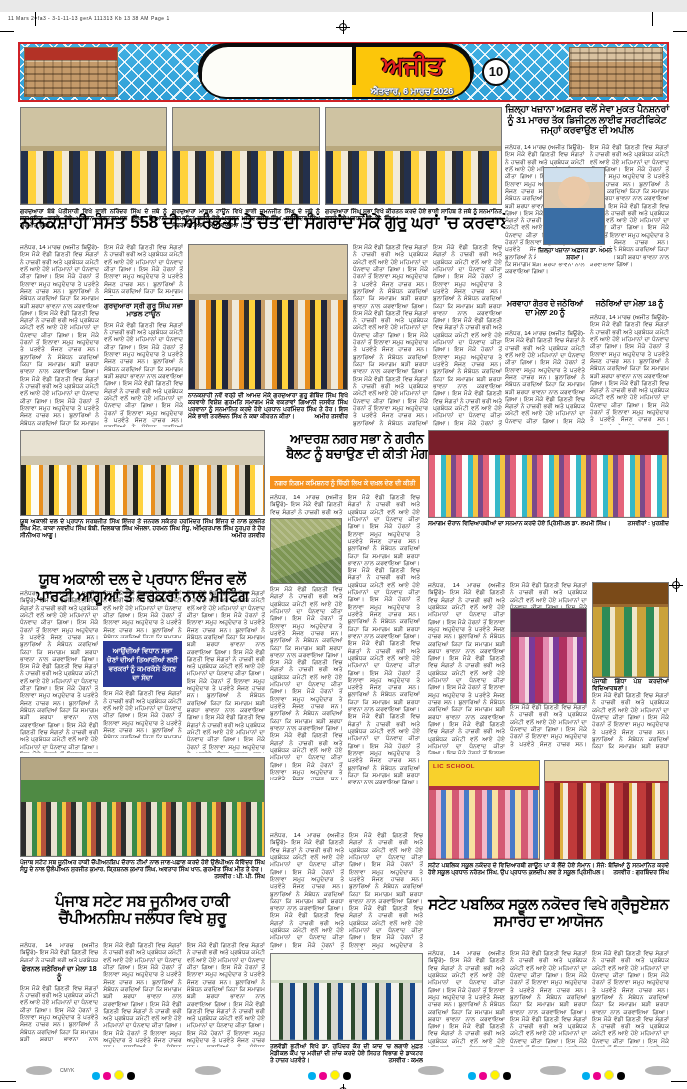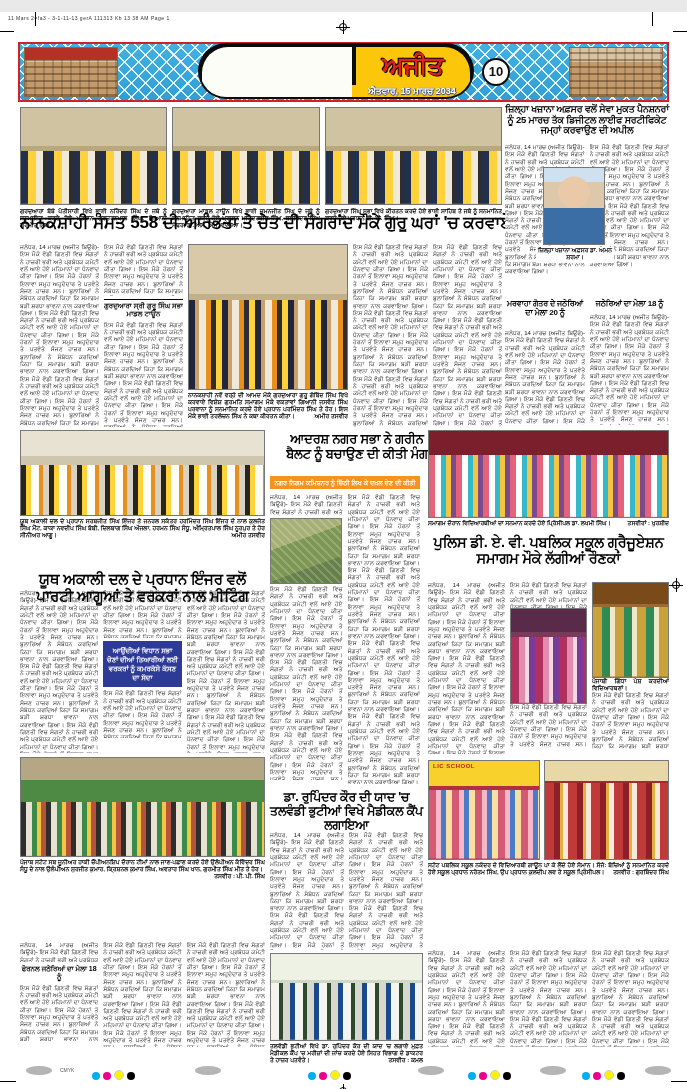--- a/index.html
+++ b/index.html
@@ -119,35 +119,35 @@
     <div class="bldg red" style="left:4px;top:3px;width:92px;height:48px;"></div>
     <div class="bldg" style="left:549px;top:3px;width:92px;height:48px;"></div>
     <div class="abs" style="left:180px;top:1px;width:272px;height:52px;">
       <div class="mast-pill" style="width:272px;height:52px;position:relative;">
         <div style="display:flex;flex-direction:column;flex:0 0 152px;">
           <div class="mast-city">ਜਲੰਧਰ</div>
 
         </div>
         <div style="display:flex;flex-direction:column;flex:1;">
           <div class="mast-paper">ਅਜੀਤ</div>
-          <div class="mast-date">ਐਤਵਾਰ, 15 ਮਾਰਚ 2034</div>
+          <div class="mast-date">ਐਤਵਾਰ, 6 ਮਾਰਚ 2026</div>
         </div>
       </div>
     </div>
     <div class="abs pageno" style="left:462px;top:14px;">10</div>
   </div>
 
   <div class="ph ph-kirtan" style="left:20px;top:95px;width:147px;height:98px;"></div>
   <div class="ph ph-kirtan" style="left:172px;top:95px;width:148px;height:98px;"></div>
   <div class="ph ph-kirtan" style="left:325px;top:95px;width:177px;height:98px;"></div>
   <div class="abs cap" style="left:20px;top:196px;width:147px;height:24px;">ਗੁਰਦੁਆਰਾ ਬੰਬੇ ਪੱਤੀਸਾਰੀ ਵਿਖੇ ਭਾਈ ਨਰਿੰਦਰ ਸਿੰਘ ਦੇ ਜਥੇ ਨੂੰ ਸਨਮਾਨਿਤ ਕਰਦੇ ਹੋਏ ਪ੍ਰਧਾਨ ਗੁਰਚਰਨਪਾਲ ਸਿੰਘ, ਗਿਆਨੀ ਗੁਰਮੀਤ ਸਿੰਘ।</div>
   <div class="abs cap" style="left:172px;top:196px;width:148px;height:24px;">ਗੁਰਦੁਆਰਾ ਮਾਡਲ ਟਾਊਨ ਵਿਖੇ ਭਾਈ ਚਮਨਜੀਤ ਸਿੰਘ ਦੇ ਜਥੇ ਨੂੰ ਸਨਮਾਨਿਤ ਕਰਦੇ ਹੋਏ ਪ੍ਰਧਾਨ ਮਹਿੰਦਰਬੀਰ ਸਿੰਘ, ਬਲਵਿੰਦਰ ਸਿੰਘ ਸੋਢਰ, ਡਾ. ਐਮ. ਐਮ. ਵਾਲੀਆ।</div>
   <div class="abs cap" style="left:325px;top:196px;width:177px;height:18px;">ਗੁਰਦੁਆਰਾ ਸਿੰਘ ਸਭਾ ਵਿਖੇ ਕੀਰਤਨ ਕਰਦੇ ਹੋਏ ਭਾਈ ਸਾਹਿਬ ਤੇ ਜਥੇ ਨੂੰ ਸਨਮਾਨਿਤ ਕਰਦੇ ਹੋਏ ਪ੍ਰਧਾਨ ਬੀ. ਪੀ. ਸਿੰਘ।</div>
 
-  <div class="abs hl" style="left:505px;top:92px;width:164px;font-size:9.5px;">ਜ਼ਿਲ੍ਹਾ ਖਜ਼ਾਨਾ ਅਫ਼ਸਰ ਵਲੋਂ ਸੇਵਾ ਮੁਕਤ ਪੈਨਸ਼ਨਰਾਂ ਨੂੰ 25 ਮਾਰਚ ਤੱਕ ਡਿਜੀਟਲ ਲਾਈਫ ਸਰਟੀਫਿਕੇਟ ਜਮ੍ਹਾਂ ਕਰਵਾਉਣ ਦੀ ਅਪੀਲ</div>
+  <div class="abs hl" style="left:505px;top:92px;width:164px;font-size:9.5px;">ਜ਼ਿਲ੍ਹਾ ਖਜ਼ਾਨਾ ਅਫ਼ਸਰ ਵਲੋਂ ਸੇਵਾ ਮੁਕਤ ਪੈਨਸ਼ਨਰਾਂ ਨੂੰ 31 ਮਾਰਚ ਤੱਕ ਡਿਜੀਟਲ ਲਾਈਫ ਸਰਟੀਫਿਕੇਟ ਜਮ੍ਹਾਂ ਕਰਵਾਉਣ ਦੀ ਅਪੀਲ</div>
   <div class="abs cols" style="left:505px;top:132px;width:164px;height:150px;">
     <div class="col">ਜਲੰਧਰ, 14 ਮਾਰਚ (ਅਜੀਤ ਬਿਊਰੋ)- ਇਸ ਮੌਕੇ ਵੱਡੀ ਗਿਣਤੀ ਵਿਚ ਸੰਗਤਾਂ ਨੇ ਹਾਜ਼ਰੀ ਭਰੀ ਅਤੇ ਪ੍ਰਬੰਧਕ ਕਮੇਟੀ ਵਲੋਂ ਆਏ ਹੋਏ ਮਹਿਮਾਨਾਂ ਦਾ ਧੰਨਵਾਦ ਕੀਤਾ ਗਿਆ। ਇਸ ਮੌਕੇ ਹੋਰਨਾਂ ਤੋਂ ਇਲਾਵਾ ਸਮੂਹ ਅਹੁਦੇਦਾਰ ਤੇ ਪਤਵੰਤੇ ਸੱਜਣ ਹਾਜ਼ਰ ਸਨ। ਬੁਲਾਰਿਆਂ ਨੇ ਸੰਬੋਧਨ ਕਰਦਿਆਂ ਕਿਹਾ ਕਿ ਸਮਾਗਮ ਬੜੀ ਸ਼ਰਧਾ ਭਾਵਨਾ ਨਾਲ ਕਰਵਾਇਆ ਗਿਆ। ਇਸ ਮੌਕੇ ਵੱਡੀ ਗਿਣਤੀ ਵਿਚ ਸੰਗਤਾਂ ਨੇ ਹਾਜ਼ਰੀ ਭਰੀ ਅਤੇ ਪ੍ਰਬੰਧਕ ਕਮੇਟੀ ਵਲੋਂ ਆਏ ਹੋਏ ਮਹਿਮਾਨਾਂ ਦਾ ਧੰਨਵਾਦ ਕੀਤਾ ਗਿਆ। ਇਸ ਮੌਕੇ ਹੋਰਨਾਂ ਤੋਂ ਇਲਾਵਾ ਸਮੂਹ ਅਹੁਦੇਦਾਰ ਤੇ ਪਤਵੰਤੇ ਸੱਜਣ ਹਾਜ਼ਰ ਸਨ। ਬੁਲਾਰਿਆਂ ਨੇ ਸੰਬੋਧਨ ਕਰਦਿਆਂ ਕਿਹਾ ਕਿ ਸਮਾਗਮ ਬੜੀ ਸ਼ਰਧਾ ਭਾਵਨਾ ਨਾਲ ਕਰਵਾਇਆ ਗਿਆ।</div>
     <div class="col">ਇਸ ਮੌਕੇ ਵੱਡੀ ਗਿਣਤੀ ਵਿਚ ਸੰਗਤਾਂ ਨੇ ਹਾਜ਼ਰੀ ਭਰੀ ਅਤੇ ਪ੍ਰਬੰਧਕ ਕਮੇਟੀ ਵਲੋਂ ਆਏ ਹੋਏ ਮਹਿਮਾਨਾਂ ਦਾ ਧੰਨਵਾਦ ਕੀਤਾ ਗਿਆ। ਇਸ ਮੌਕੇ ਹੋਰਨਾਂ ਤੋਂ ਇਲਾਵਾ ਸਮੂਹ ਅਹੁਦੇਦਾਰ ਤੇ ਪਤਵੰਤੇ ਸੱਜਣ ਹਾਜ਼ਰ ਸਨ। ਬੁਲਾਰਿਆਂ ਨੇ ਸੰਬੋਧਨ ਕਰਦਿਆਂ ਕਿਹਾ ਕਿ ਸਮਾਗਮ ਬੜੀ ਸ਼ਰਧਾ ਭਾਵਨਾ ਨਾਲ ਕਰਵਾਇਆ ਗਿਆ। ਇਸ ਮੌਕੇ ਵੱਡੀ ਗਿਣਤੀ ਵਿਚ ਸੰਗਤਾਂ ਨੇ ਹਾਜ਼ਰੀ ਭਰੀ ਅਤੇ ਪ੍ਰਬੰਧਕ ਕਮੇਟੀ ਵਲੋਂ ਆਏ ਹੋਏ ਮਹਿਮਾਨਾਂ ਦਾ ਧੰਨਵਾਦ ਕੀਤਾ ਗਿਆ। ਇਸ ਮੌਕੇ ਹੋਰਨਾਂ ਤੋਂ ਇਲਾਵਾ ਸਮੂਹ ਅਹੁਦੇਦਾਰ ਤੇ ਪਤਵੰਤੇ ਸੱਜਣ ਹਾਜ਼ਰ ਸਨ। ਬੁਲਾਰਿਆਂ ਨੇ ਸੰਬੋਧਨ ਕਰਦਿਆਂ ਕਿਹਾ ਕਿ ਸਮਾਗਮ ਬੜੀ ਸ਼ਰਧਾ ਭਾਵਨਾ ਨਾਲ ਕਰਵਾਇਆ ਗਿਆ।</div>
   </div>
   <div class="ph ph-portrait" style="left:543px;top:155px;width:62px;height:78px;"></div>
   <div class="abs cap" style="left:536px;top:235px;width:78px;height:16px;text-align:center;background:#fff;">ਜ਼ਿਲ੍ਹਾ ਖਜ਼ਾਨਾ ਅਫ਼ਸਰ ਡਾ. ਅਮਨ ਸ਼ਰਮਾ।</div>
 
   <div class="abs hl" style="left:505px;top:288px;width:80px;font-size:8px;">ਮਰਵਾਹਾ ਗੋਤਰ ਦੇ ਜਠੇਰਿਆਂ ਦਾ ਮੇਲਾ 20 ਨੂੰ</div>
   <div class="abs col" style="left:505px;top:318px;width:80px;height:95px;">ਜਲੰਧਰ, 14 ਮਾਰਚ (ਅਜੀਤ ਬਿਊਰੋ)- ਇਸ ਮੌਕੇ ਵੱਡੀ ਗਿਣਤੀ ਵਿਚ ਸੰਗਤਾਂ ਨੇ ਹਾਜ਼ਰੀ ਭਰੀ ਅਤੇ ਪ੍ਰਬੰਧਕ ਕਮੇਟੀ ਵਲੋਂ ਆਏ ਹੋਏ ਮਹਿਮਾਨਾਂ ਦਾ ਧੰਨਵਾਦ ਕੀਤਾ ਗਿਆ। ਇਸ ਮੌਕੇ ਹੋਰਨਾਂ ਤੋਂ ਇਲਾਵਾ ਸਮੂਹ ਅਹੁਦੇਦਾਰ ਤੇ ਪਤਵੰਤੇ ਸੱਜਣ ਹਾਜ਼ਰ ਸਨ। ਬੁਲਾਰਿਆਂ ਨੇ ਸੰਬੋਧਨ ਕਰਦਿਆਂ ਕਿਹਾ ਕਿ ਸਮਾਗਮ ਬੜੀ ਸ਼ਰਧਾ ਭਾਵਨਾ ਨਾਲ ਕਰਵਾਇਆ ਗਿਆ। ਇਸ ਮੌਕੇ ਵੱਡੀ ਗਿਣਤੀ ਵਿਚ ਸੰਗਤਾਂ ਨੇ ਹਾਜ਼ਰੀ ਭਰੀ ਅਤੇ ਪ੍ਰਬੰਧਕ ਕਮੇਟੀ ਵਲੋਂ ਆਏ ਹੋਏ ਮਹਿਮਾਨਾਂ ਦਾ ਧੰਨਵਾਦ ਕੀਤਾ ਗਿਆ। ਇਸ ਮੌਕੇ ਹੋਰਨਾਂ ਤੋਂ ਇਲਾਵਾ ਸਮੂਹ ਅਹੁਦੇਦਾਰ ਤੇ ਪਤਵੰਤੇ ਸੱਜਣ ਹਾਜ਼ਰ ਸਨ। ਬੁਲਾਰਿਆਂ ਨੇ ਸੰਬੋਧਨ ਕਰਦਿਆਂ ਕਿਹਾ ਕਿ ਸਮਾਗਮ ਬੜੀ ਸ਼ਰਧਾ ਭਾਵਨਾ ਨਾਲ ਕਰਵਾਇਆ ਗਿਆ।</div>
   <div class="abs hl" style="left:590px;top:288px;width:79px;font-size:8px;">ਜਠੇਰਿਆਂ ਦਾ ਮੇਲਾ 18 ਨੂੰ</div>
@@ -197,69 +197,69 @@
       <div class="col" style="height:194px;">ਇਸ ਮੌਕੇ ਵੱਡੀ ਗਿਣਤੀ ਵਿਚ ਸੰਗਤਾਂ ਨੇ ਹਾਜ਼ਰੀ ਭਰੀ ਅਤੇ ਪ੍ਰਬੰਧਕ ਕਮੇਟੀ ਵਲੋਂ ਆਏ ਹੋਏ ਮਹਿਮਾਨਾਂ ਦਾ ਧੰਨਵਾਦ ਕੀਤਾ ਗਿਆ। ਇਸ ਮੌਕੇ ਹੋਰਨਾਂ ਤੋਂ ਇਲਾਵਾ ਸਮੂਹ ਅਹੁਦੇਦਾਰ ਤੇ ਪਤਵੰਤੇ ਸੱਜਣ ਹਾਜ਼ਰ ਸਨ। ਬੁਲਾਰਿਆਂ ਨੇ ਸੰਬੋਧਨ ਕਰਦਿਆਂ ਕਿਹਾ ਕਿ ਸਮਾਗਮ ਬੜੀ ਸ਼ਰਧਾ ਭਾਵਨਾ ਨਾਲ ਕਰਵਾਇਆ ਗਿਆ। ਇਸ ਮੌਕੇ ਵੱਡੀ ਗਿਣਤੀ ਵਿਚ ਸੰਗਤਾਂ ਨੇ ਹਾਜ਼ਰੀ ਭਰੀ ਅਤੇ ਪ੍ਰਬੰਧਕ ਕਮੇਟੀ ਵਲੋਂ ਆਏ ਹੋਏ ਮਹਿਮਾਨਾਂ ਦਾ ਧੰਨਵਾਦ ਕੀਤਾ ਗਿਆ। ਇਸ ਮੌਕੇ ਹੋਰਨਾਂ ਤੋਂ ਇਲਾਵਾ ਸਮੂਹ ਅਹੁਦੇਦਾਰ ਤੇ ਪਤਵੰਤੇ ਸੱਜਣ ਹਾਜ਼ਰ ਸਨ। ਬੁਲਾਰਿਆਂ ਨੇ ਸੰਬੋਧਨ ਕਰਦਿਆਂ ਕਿਹਾ ਕਿ ਸਮਾਗਮ ਬੜੀ ਸ਼ਰਧਾ ਭਾਵਨਾ ਨਾਲ ਕਰਵਾਇਆ ਗਿਆ। ਇਸ ਮੌਕੇ ਵੱਡੀ ਗਿਣਤੀ ਵਿਚ ਸੰਗਤਾਂ ਨੇ ਹਾਜ਼ਰੀ ਭਰੀ ਅਤੇ ਪ੍ਰਬੰਧਕ ਕਮੇਟੀ ਵਲੋਂ ਆਏ ਹੋਏ ਮਹਿਮਾਨਾਂ ਦਾ ਧੰਨਵਾਦ ਕੀਤਾ ਗਿਆ। ਇਸ ਮੌਕੇ ਹੋਰਨਾਂ ਤੋਂ ਇਲਾਵਾ ਸਮੂਹ ਅਹੁਦੇਦਾਰ ਤੇ ਪਤਵੰਤੇ ਸੱਜਣ ਹਾਜ਼ਰ ਸਨ। ਬੁਲਾਰਿਆਂ ਨੇ ਸੰਬੋਧਨ ਕਰਦਿਆਂ ਕਿਹਾ ਕਿ ਸਮਾਗਮ ਬੜੀ ਸ਼ਰਧਾ ਭਾਵਨਾ ਨਾਲ ਕਰਵਾਇਆ ਗਿਆ।</div>
     </div>
     <div class="col">ਇਸ ਮੌਕੇ ਵੱਡੀ ਗਿਣਤੀ ਵਿਚ ਸੰਗਤਾਂ ਨੇ ਹਾਜ਼ਰੀ ਭਰੀ ਅਤੇ ਪ੍ਰਬੰਧਕ ਕਮੇਟੀ ਵਲੋਂ ਆਏ ਹੋਏ ਮਹਿਮਾਨਾਂ ਦਾ ਧੰਨਵਾਦ ਕੀਤਾ ਗਿਆ। ਇਸ ਮੌਕੇ ਹੋਰਨਾਂ ਤੋਂ ਇਲਾਵਾ ਸਮੂਹ ਅਹੁਦੇਦਾਰ ਤੇ ਪਤਵੰਤੇ ਸੱਜਣ ਹਾਜ਼ਰ ਸਨ। ਬੁਲਾਰਿਆਂ ਨੇ ਸੰਬੋਧਨ ਕਰਦਿਆਂ ਕਿਹਾ ਕਿ ਸਮਾਗਮ ਬੜੀ ਸ਼ਰਧਾ ਭਾਵਨਾ ਨਾਲ ਕਰਵਾਇਆ ਗਿਆ। ਇਸ ਮੌਕੇ ਵੱਡੀ ਗਿਣਤੀ ਵਿਚ ਸੰਗਤਾਂ ਨੇ ਹਾਜ਼ਰੀ ਭਰੀ ਅਤੇ ਪ੍ਰਬੰਧਕ ਕਮੇਟੀ ਵਲੋਂ ਆਏ ਹੋਏ ਮਹਿਮਾਨਾਂ ਦਾ ਧੰਨਵਾਦ ਕੀਤਾ ਗਿਆ। ਇਸ ਮੌਕੇ ਹੋਰਨਾਂ ਤੋਂ ਇਲਾਵਾ ਸਮੂਹ ਅਹੁਦੇਦਾਰ ਤੇ ਪਤਵੰਤੇ ਸੱਜਣ ਹਾਜ਼ਰ ਸਨ। ਬੁਲਾਰਿਆਂ ਨੇ ਸੰਬੋਧਨ ਕਰਦਿਆਂ ਕਿਹਾ ਕਿ ਸਮਾਗਮ ਬੜੀ ਸ਼ਰਧਾ ਭਾਵਨਾ ਨਾਲ ਕਰਵਾਇਆ ਗਿਆ। ਇਸ ਮੌਕੇ ਵੱਡੀ ਗਿਣਤੀ ਵਿਚ ਸੰਗਤਾਂ ਨੇ ਹਾਜ਼ਰੀ ਭਰੀ ਅਤੇ ਪ੍ਰਬੰਧਕ ਕਮੇਟੀ ਵਲੋਂ ਆਏ ਹੋਏ ਮਹਿਮਾਨਾਂ ਦਾ ਧੰਨਵਾਦ ਕੀਤਾ ਗਿਆ। ਇਸ ਮੌਕੇ ਹੋਰਨਾਂ ਤੋਂ ਇਲਾਵਾ ਸਮੂਹ ਅਹੁਦੇਦਾਰ ਤੇ ਪਤਵੰਤੇ ਸੱਜਣ ਹਾਜ਼ਰ ਸਨ। ਬੁਲਾਰਿਆਂ ਨੇ ਸੰਬੋਧਨ ਕਰਦਿਆਂ ਕਿਹਾ ਕਿ ਸਮਾਗਮ ਬੜੀ ਸ਼ਰਧਾ ਭਾਵਨਾ ਨਾਲ ਕਰਵਾਇਆ ਗਿਆ। ਇਸ ਮੌਕੇ ਵੱਡੀ ਗਿਣਤੀ ਵਿਚ ਸੰਗਤਾਂ ਨੇ ਹਾਜ਼ਰੀ ਭਰੀ ਅਤੇ ਪ੍ਰਬੰਧਕ ਕਮੇਟੀ ਵਲੋਂ ਆਏ ਹੋਏ ਮਹਿਮਾਨਾਂ ਦਾ ਧੰਨਵਾਦ ਕੀਤਾ ਗਿਆ। ਇਸ ਮੌਕੇ ਹੋਰਨਾਂ ਤੋਂ ਇਲਾਵਾ ਸਮੂਹ ਅਹੁਦੇਦਾਰ ਤੇ ਪਤਵੰਤੇ ਸੱਜਣ ਹਾਜ਼ਰ ਸਨ। ਬੁਲਾਰਿਆਂ ਨੇ ਸੰਬੋਧਨ ਕਰਦਿਆਂ ਕਿਹਾ ਕਿ ਸਮਾਗਮ ਬੜੀ ਸ਼ਰਧਾ ਭਾਵਨਾ ਨਾਲ ਕਰਵਾਇਆ ਗਿਆ।</div>
   </div>
 
   <div class="ph ph-kids" style="left:428px;top:418px;width:241px;height:88px;"></div>
   <div class="abs cap" style="left:428px;top:508px;width:241px;height:12px;white-space:nowrap;overflow:hidden;">
     <span>ਸਮਾਗਮ ਦੌਰਾਨ ਵਿਦਿਆਰਥੀਆਂ ਦਾ ਸਨਮਾਨ ਕਰਦੇ ਹੋਏ ਪ੍ਰਿੰਸੀਪਲ ਡਾ. ਲਖਮੀ ਸਿੰਘ।</span>
     <span class="credit">ਤਸਵੀਰਾਂ : ਖੁਰਸ਼ੀਦ</span>
   </div>
-  <div class="abs hl" style="left:428px;top:522px;width:241px;font-size:14.5px;">ਪੁਲਿਸ ਡੀ. ਏ. ਵੀ. ਪਬਲਿਕ ਸਕੂਲ ਗ੍ਰੈਜੂਏਸ਼ਨ ਸਮਾਗਮ ਮੌਕੇ ਲੱਗੀਆਂ ਰੌਣਕਾਂ</div>
   <div class="abs cols" style="left:428px;top:570px;width:241px;height:172px;">
     <div class="col">ਜਲੰਧਰ, 14 ਮਾਰਚ (ਅਜੀਤ ਬਿਊਰੋ)- ਇਸ ਮੌਕੇ ਵੱਡੀ ਗਿਣਤੀ ਵਿਚ ਸੰਗਤਾਂ ਨੇ ਹਾਜ਼ਰੀ ਭਰੀ ਅਤੇ ਪ੍ਰਬੰਧਕ ਕਮੇਟੀ ਵਲੋਂ ਆਏ ਹੋਏ ਮਹਿਮਾਨਾਂ ਦਾ ਧੰਨਵਾਦ ਕੀਤਾ ਗਿਆ। ਇਸ ਮੌਕੇ ਹੋਰਨਾਂ ਤੋਂ ਇਲਾਵਾ ਸਮੂਹ ਅਹੁਦੇਦਾਰ ਤੇ ਪਤਵੰਤੇ ਸੱਜਣ ਹਾਜ਼ਰ ਸਨ। ਬੁਲਾਰਿਆਂ ਨੇ ਸੰਬੋਧਨ ਕਰਦਿਆਂ ਕਿਹਾ ਕਿ ਸਮਾਗਮ ਬੜੀ ਸ਼ਰਧਾ ਭਾਵਨਾ ਨਾਲ ਕਰਵਾਇਆ ਗਿਆ। ਇਸ ਮੌਕੇ ਵੱਡੀ ਗਿਣਤੀ ਵਿਚ ਸੰਗਤਾਂ ਨੇ ਹਾਜ਼ਰੀ ਭਰੀ ਅਤੇ ਪ੍ਰਬੰਧਕ ਕਮੇਟੀ ਵਲੋਂ ਆਏ ਹੋਏ ਮਹਿਮਾਨਾਂ ਦਾ ਧੰਨਵਾਦ ਕੀਤਾ ਗਿਆ। ਇਸ ਮੌਕੇ ਹੋਰਨਾਂ ਤੋਂ ਇਲਾਵਾ ਸਮੂਹ ਅਹੁਦੇਦਾਰ ਤੇ ਪਤਵੰਤੇ ਸੱਜਣ ਹਾਜ਼ਰ ਸਨ। ਬੁਲਾਰਿਆਂ ਨੇ ਸੰਬੋਧਨ ਕਰਦਿਆਂ ਕਿਹਾ ਕਿ ਸਮਾਗਮ ਬੜੀ ਸ਼ਰਧਾ ਭਾਵਨਾ ਨਾਲ ਕਰਵਾਇਆ ਗਿਆ। ਇਸ ਮੌਕੇ ਵੱਡੀ ਗਿਣਤੀ ਵਿਚ ਸੰਗਤਾਂ ਨੇ ਹਾਜ਼ਰੀ ਭਰੀ ਅਤੇ ਪ੍ਰਬੰਧਕ ਕਮੇਟੀ ਵਲੋਂ ਆਏ ਹੋਏ ਮਹਿਮਾਨਾਂ ਦਾ ਧੰਨਵਾਦ ਕੀਤਾ ਗਿਆ। ਇਸ ਮੌਕੇ ਹੋਰਨਾਂ ਤੋਂ ਇਲਾਵਾ ਸਮੂਹ ਅਹੁਦੇਦਾਰ ਤੇ ਪਤਵੰਤੇ ਸੱਜਣ ਹਾਜ਼ਰ ਸਨ। ਬੁਲਾਰਿਆਂ ਨੇ ਸੰਬੋਧਨ ਕਰਦਿਆਂ ਕਿਹਾ ਕਿ ਸਮਾਗਮ ਬੜੀ ਸ਼ਰਧਾ ਭਾਵਨਾ ਨਾਲ ਕਰਵਾਇਆ ਗਿਆ।</div>
     <div style="overflow:hidden;">
       <div class="col" style="height:26px;">ਇਸ ਮੌਕੇ ਵੱਡੀ ਗਿਣਤੀ ਵਿਚ ਸੰਗਤਾਂ ਨੇ ਹਾਜ਼ਰੀ ਭਰੀ ਅਤੇ ਪ੍ਰਬੰਧਕ ਕਮੇਟੀ ਵਲੋਂ ਆਏ ਹੋਏ ਮਹਿਮਾਨਾਂ ਦਾ ਧੰਨਵਾਦ ਕੀਤਾ ਗਿਆ। ਇਸ ਮੌਕੇ ਹੋਰਨਾਂ ਤੋਂ ਇਲਾਵਾ ਸਮੂਹ ਅਹੁਦੇਦਾਰ ਤੇ ਪਤਵੰਤੇ ਸੱਜਣ ਹਾਜ਼ਰ ਸਨ। ਬੁਲਾਰਿਆਂ ਨੇ ਸੰਬੋਧਨ ਕਰਦਿਆਂ ਕਿਹਾ ਕਿ ਸਮਾਗਮ ਬੜੀ ਸ਼ਰਧਾ ਭਾਵਨਾ ਨਾਲ ਕਰਵਾਇਆ ਗਿਆ।</div>
       <div class="ph ph-dancer" style="position:relative;width:77px;height:96px;"></div>
       <div class="col" style="height:44px;">ਇਸ ਮੌਕੇ ਵੱਡੀ ਗਿਣਤੀ ਵਿਚ ਸੰਗਤਾਂ ਨੇ ਹਾਜ਼ਰੀ ਭਰੀ ਅਤੇ ਪ੍ਰਬੰਧਕ ਕਮੇਟੀ ਵਲੋਂ ਆਏ ਹੋਏ ਮਹਿਮਾਨਾਂ ਦਾ ਧੰਨਵਾਦ ਕੀਤਾ ਗਿਆ। ਇਸ ਮੌਕੇ ਹੋਰਨਾਂ ਤੋਂ ਇਲਾਵਾ ਸਮੂਹ ਅਹੁਦੇਦਾਰ ਤੇ ਪਤਵੰਤੇ ਸੱਜਣ ਹਾਜ਼ਰ ਸਨ। ਬੁਲਾਰਿਆਂ ਨੇ ਸੰਬੋਧਨ ਕਰਦਿਆਂ ਕਿਹਾ ਕਿ ਸਮਾਗਮ ਬੜੀ ਸ਼ਰਧਾ ਭਾਵਨਾ ਨਾਲ ਕਰਵਾਇਆ ਗਿਆ।</div>
     </div>
     <div style="overflow:hidden;">
       <div class="ph ph-duo" style="position:relative;width:77px;height:96px;"></div>
       <div class="cap" style="height:14px;">ਪੰਜਾਬੀ ਗਿੱਧਾ ਪੇਸ਼ ਕਰਦੀਆਂ ਵਿਦਿਆਰਥਣਾਂ।</div>
       <div class="col" style="height:58px;">ਇਸ ਮੌਕੇ ਵੱਡੀ ਗਿਣਤੀ ਵਿਚ ਸੰਗਤਾਂ ਨੇ ਹਾਜ਼ਰੀ ਭਰੀ ਅਤੇ ਪ੍ਰਬੰਧਕ ਕਮੇਟੀ ਵਲੋਂ ਆਏ ਹੋਏ ਮਹਿਮਾਨਾਂ ਦਾ ਧੰਨਵਾਦ ਕੀਤਾ ਗਿਆ। ਇਸ ਮੌਕੇ ਹੋਰਨਾਂ ਤੋਂ ਇਲਾਵਾ ਸਮੂਹ ਅਹੁਦੇਦਾਰ ਤੇ ਪਤਵੰਤੇ ਸੱਜਣ ਹਾਜ਼ਰ ਸਨ। ਬੁਲਾਰਿਆਂ ਨੇ ਸੰਬੋਧਨ ਕਰਦਿਆਂ ਕਿਹਾ ਕਿ ਸਮਾਗਮ ਬੜੀ ਸ਼ਰਧਾ ਭਾਵਨਾ ਨਾਲ ਕਰਵਾਇਆ ਗਿਆ।</div>
     </div>
   </div>
 
   <div class="ph ph-hockey" style="left:20px;top:745px;width:245px;height:100px;"></div>
   <div class="abs cap" style="left:20px;top:847px;width:245px;height:30px;">
     <span>ਪੰਜਾਬ ਸਟੇਟ ਸਬ ਜੂਨੀਅਰ ਹਾਕੀ ਚੈਂਪੀਅਨਸ਼ਿਪ ਦੌਰਾਨ ਟੀਮਾਂ ਨਾਲ ਜਾਣ-ਪਛਾਣ ਕਰਦੇ ਹੋਏ ਉਲੰਪੀਅਨ ਕੰਵਿੰਦਰ ਸਿੰਘ ਸੰਧੂ ਦੇ ਨਾਲ ਉਲੰਪੀਅਨ ਸੁਰਜੀਤ ਕੁਮਾਰ, ਕ੍ਰਿਸ਼ਨਲ ਕੁਮਾਰ ਸਿੰਘ, ਅਵਤਾਰ ਸਿੰਘ ਖਾਨ, ਗੁਰਮੀਤ ਸਿੰਘ ਮੀਤ ਤੇ ਹੋਰ।</span>
     <span class="credit">ਤਸਵੀਰ : ਪੀ. ਪੀ. ਸਿੰਘ</span>
   </div>
+  <div class="abs hl" style="left:20px;top:880px;width:245px;font-size:15.5px;">ਪੰਜਾਬ ਸਟੇਟ ਸਬ ਜੂਨੀਅਰ ਹਾਕੀ ਚੈਂਪੀਅਨਸ਼ਿਪ ਜਲੰਧਰ ਵਿਖੇ ਸ਼ੁਰੂ</div>
   <div class="abs cols" style="left:20px;top:930px;width:245px;height:105px;">
     <div style="overflow:hidden;">
       <div class="col" style="height:20px;">ਜਲੰਧਰ, 14 ਮਾਰਚ (ਅਜੀਤ ਬਿਊਰੋ)- ਇਸ ਮੌਕੇ ਵੱਡੀ ਗਿਣਤੀ ਵਿਚ ਸੰਗਤਾਂ ਨੇ ਹਾਜ਼ਰੀ ਭਰੀ ਅਤੇ ਪ੍ਰਬੰਧਕ ਕਮੇਟੀ ਵਲੋਂ ਆਏ ਹੋਏ ਮਹਿਮਾਨਾਂ ਦਾ ਧੰਨਵਾਦ ਕੀਤਾ ਗਿਆ। ਇਸ ਮੌਕੇ ਹੋਰਨਾਂ ਤੋਂ ਇਲਾਵਾ ਸਮੂਹ ਅਹੁਦੇਦਾਰ ਤੇ ਪਤਵੰਤੇ ਸੱਜਣ ਹਾਜ਼ਰ ਸਨ। ਬੁਲਾਰਿਆਂ ਨੇ ਸੰਬੋਧਨ ਕਰਦਿਆਂ ਕਿਹਾ ਕਿ ਸਮਾਗਮ ਬੜੀ ਸ਼ਰਧਾ ਭਾਵਨਾ ਨਾਲ ਕਰਵਾਇਆ ਗਿਆ।</div>
       <div class="subhead">ਫੋਰਨਲ ਜਠੇਰਿਆਂ ਦਾ ਮੇਲਾ 18 ਨੂੰ</div>
       <div class="col" style="height:56px;">ਇਸ ਮੌਕੇ ਵੱਡੀ ਗਿਣਤੀ ਵਿਚ ਸੰਗਤਾਂ ਨੇ ਹਾਜ਼ਰੀ ਭਰੀ ਅਤੇ ਪ੍ਰਬੰਧਕ ਕਮੇਟੀ ਵਲੋਂ ਆਏ ਹੋਏ ਮਹਿਮਾਨਾਂ ਦਾ ਧੰਨਵਾਦ ਕੀਤਾ ਗਿਆ। ਇਸ ਮੌਕੇ ਹੋਰਨਾਂ ਤੋਂ ਇਲਾਵਾ ਸਮੂਹ ਅਹੁਦੇਦਾਰ ਤੇ ਪਤਵੰਤੇ ਸੱਜਣ ਹਾਜ਼ਰ ਸਨ। ਬੁਲਾਰਿਆਂ ਨੇ ਸੰਬੋਧਨ ਕਰਦਿਆਂ ਕਿਹਾ ਕਿ ਸਮਾਗਮ ਬੜੀ ਸ਼ਰਧਾ ਭਾਵਨਾ ਨਾਲ ਕਰਵਾਇਆ ਗਿਆ।</div>
     </div>
     <div class="col">ਇਸ ਮੌਕੇ ਵੱਡੀ ਗਿਣਤੀ ਵਿਚ ਸੰਗਤਾਂ ਨੇ ਹਾਜ਼ਰੀ ਭਰੀ ਅਤੇ ਪ੍ਰਬੰਧਕ ਕਮੇਟੀ ਵਲੋਂ ਆਏ ਹੋਏ ਮਹਿਮਾਨਾਂ ਦਾ ਧੰਨਵਾਦ ਕੀਤਾ ਗਿਆ। ਇਸ ਮੌਕੇ ਹੋਰਨਾਂ ਤੋਂ ਇਲਾਵਾ ਸਮੂਹ ਅਹੁਦੇਦਾਰ ਤੇ ਪਤਵੰਤੇ ਸੱਜਣ ਹਾਜ਼ਰ ਸਨ। ਬੁਲਾਰਿਆਂ ਨੇ ਸੰਬੋਧਨ ਕਰਦਿਆਂ ਕਿਹਾ ਕਿ ਸਮਾਗਮ ਬੜੀ ਸ਼ਰਧਾ ਭਾਵਨਾ ਨਾਲ ਕਰਵਾਇਆ ਗਿਆ। ਇਸ ਮੌਕੇ ਵੱਡੀ ਗਿਣਤੀ ਵਿਚ ਸੰਗਤਾਂ ਨੇ ਹਾਜ਼ਰੀ ਭਰੀ ਅਤੇ ਪ੍ਰਬੰਧਕ ਕਮੇਟੀ ਵਲੋਂ ਆਏ ਹੋਏ ਮਹਿਮਾਨਾਂ ਦਾ ਧੰਨਵਾਦ ਕੀਤਾ ਗਿਆ। ਇਸ ਮੌਕੇ ਹੋਰਨਾਂ ਤੋਂ ਇਲਾਵਾ ਸਮੂਹ ਅਹੁਦੇਦਾਰ ਤੇ ਪਤਵੰਤੇ ਸੱਜਣ ਹਾਜ਼ਰ ਸਨ। ਬੁਲਾਰਿਆਂ ਨੇ ਸੰਬੋਧਨ ਕਰਦਿਆਂ ਕਿਹਾ ਕਿ ਸਮਾਗਮ ਬੜੀ ਸ਼ਰਧਾ ਭਾਵਨਾ ਨਾਲ ਕਰਵਾਇਆ ਗਿਆ।</div>
     <div class="col">ਇਸ ਮੌਕੇ ਵੱਡੀ ਗਿਣਤੀ ਵਿਚ ਸੰਗਤਾਂ ਨੇ ਹਾਜ਼ਰੀ ਭਰੀ ਅਤੇ ਪ੍ਰਬੰਧਕ ਕਮੇਟੀ ਵਲੋਂ ਆਏ ਹੋਏ ਮਹਿਮਾਨਾਂ ਦਾ ਧੰਨਵਾਦ ਕੀਤਾ ਗਿਆ। ਇਸ ਮੌਕੇ ਹੋਰਨਾਂ ਤੋਂ ਇਲਾਵਾ ਸਮੂਹ ਅਹੁਦੇਦਾਰ ਤੇ ਪਤਵੰਤੇ ਸੱਜਣ ਹਾਜ਼ਰ ਸਨ। ਬੁਲਾਰਿਆਂ ਨੇ ਸੰਬੋਧਨ ਕਰਦਿਆਂ ਕਿਹਾ ਕਿ ਸਮਾਗਮ ਬੜੀ ਸ਼ਰਧਾ ਭਾਵਨਾ ਨਾਲ ਕਰਵਾਇਆ ਗਿਆ। ਇਸ ਮੌਕੇ ਵੱਡੀ ਗਿਣਤੀ ਵਿਚ ਸੰਗਤਾਂ ਨੇ ਹਾਜ਼ਰੀ ਭਰੀ ਅਤੇ ਪ੍ਰਬੰਧਕ ਕਮੇਟੀ ਵਲੋਂ ਆਏ ਹੋਏ ਮਹਿਮਾਨਾਂ ਦਾ ਧੰਨਵਾਦ ਕੀਤਾ ਗਿਆ। ਇਸ ਮੌਕੇ ਹੋਰਨਾਂ ਤੋਂ ਇਲਾਵਾ ਸਮੂਹ ਅਹੁਦੇਦਾਰ ਤੇ ਪਤਵੰਤੇ ਸੱਜਣ ਹਾਜ਼ਰ ਸਨ। ਬੁਲਾਰਿਆਂ ਨੇ ਸੰਬੋਧਨ ਕਰਦਿਆਂ ਕਿਹਾ ਕਿ ਸਮਾਗਮ ਬੜੀ ਸ਼ਰਧਾ ਭਾਵਨਾ ਨਾਲ ਕਰਵਾਇਆ ਗਿਆ।</div>
   </div>
 
-  <div class="abs hl" style="left:270px;top:778px;width:153px;font-size:12.5px;">ਡਾ. ਰੁਪਿੰਦਰ ਕੌਰ ਦੀ ਯਾਦ 'ਚ ਤਲਵੰਡੀ ਭੁਟੀਆਂ ਵਿਖੇ ਮੈਡੀਕਲ ਕੈਂਪ ਲਗਾਇਆ</div>
   <div class="abs cols" style="left:270px;top:820px;width:153px;height:118px;">
     <div class="col">ਜਲੰਧਰ, 14 ਮਾਰਚ (ਅਜੀਤ ਬਿਊਰੋ)- ਇਸ ਮੌਕੇ ਵੱਡੀ ਗਿਣਤੀ ਵਿਚ ਸੰਗਤਾਂ ਨੇ ਹਾਜ਼ਰੀ ਭਰੀ ਅਤੇ ਪ੍ਰਬੰਧਕ ਕਮੇਟੀ ਵਲੋਂ ਆਏ ਹੋਏ ਮਹਿਮਾਨਾਂ ਦਾ ਧੰਨਵਾਦ ਕੀਤਾ ਗਿਆ। ਇਸ ਮੌਕੇ ਹੋਰਨਾਂ ਤੋਂ ਇਲਾਵਾ ਸਮੂਹ ਅਹੁਦੇਦਾਰ ਤੇ ਪਤਵੰਤੇ ਸੱਜਣ ਹਾਜ਼ਰ ਸਨ। ਬੁਲਾਰਿਆਂ ਨੇ ਸੰਬੋਧਨ ਕਰਦਿਆਂ ਕਿਹਾ ਕਿ ਸਮਾਗਮ ਬੜੀ ਸ਼ਰਧਾ ਭਾਵਨਾ ਨਾਲ ਕਰਵਾਇਆ ਗਿਆ। ਇਸ ਮੌਕੇ ਵੱਡੀ ਗਿਣਤੀ ਵਿਚ ਸੰਗਤਾਂ ਨੇ ਹਾਜ਼ਰੀ ਭਰੀ ਅਤੇ ਪ੍ਰਬੰਧਕ ਕਮੇਟੀ ਵਲੋਂ ਆਏ ਹੋਏ ਮਹਿਮਾਨਾਂ ਦਾ ਧੰਨਵਾਦ ਕੀਤਾ ਗਿਆ। ਇਸ ਮੌਕੇ ਹੋਰਨਾਂ ਤੋਂ ਇਲਾਵਾ ਸਮੂਹ ਅਹੁਦੇਦਾਰ ਤੇ ਪਤਵੰਤੇ ਸੱਜਣ ਹਾਜ਼ਰ ਸਨ। ਬੁਲਾਰਿਆਂ ਨੇ ਸੰਬੋਧਨ ਕਰਦਿਆਂ ਕਿਹਾ ਕਿ ਸਮਾਗਮ ਬੜੀ ਸ਼ਰਧਾ ਭਾਵਨਾ ਨਾਲ ਕਰਵਾਇਆ ਗਿਆ।</div>
     <div class="col">ਇਸ ਮੌਕੇ ਵੱਡੀ ਗਿਣਤੀ ਵਿਚ ਸੰਗਤਾਂ ਨੇ ਹਾਜ਼ਰੀ ਭਰੀ ਅਤੇ ਪ੍ਰਬੰਧਕ ਕਮੇਟੀ ਵਲੋਂ ਆਏ ਹੋਏ ਮਹਿਮਾਨਾਂ ਦਾ ਧੰਨਵਾਦ ਕੀਤਾ ਗਿਆ। ਇਸ ਮੌਕੇ ਹੋਰਨਾਂ ਤੋਂ ਇਲਾਵਾ ਸਮੂਹ ਅਹੁਦੇਦਾਰ ਤੇ ਪਤਵੰਤੇ ਸੱਜਣ ਹਾਜ਼ਰ ਸਨ। ਬੁਲਾਰਿਆਂ ਨੇ ਸੰਬੋਧਨ ਕਰਦਿਆਂ ਕਿਹਾ ਕਿ ਸਮਾਗਮ ਬੜੀ ਸ਼ਰਧਾ ਭਾਵਨਾ ਨਾਲ ਕਰਵਾਇਆ ਗਿਆ। ਇਸ ਮੌਕੇ ਵੱਡੀ ਗਿਣਤੀ ਵਿਚ ਸੰਗਤਾਂ ਨੇ ਹਾਜ਼ਰੀ ਭਰੀ ਅਤੇ ਪ੍ਰਬੰਧਕ ਕਮੇਟੀ ਵਲੋਂ ਆਏ ਹੋਏ ਮਹਿਮਾਨਾਂ ਦਾ ਧੰਨਵਾਦ ਕੀਤਾ ਗਿਆ। ਇਸ ਮੌਕੇ ਹੋਰਨਾਂ ਤੋਂ ਇਲਾਵਾ ਸਮੂਹ ਅਹੁਦੇਦਾਰ ਤੇ ਪਤਵੰਤੇ ਸੱਜਣ ਹਾਜ਼ਰ ਸਨ। ਬੁਲਾਰਿਆਂ ਨੇ ਸੰਬੋਧਨ ਕਰਦਿਆਂ ਕਿਹਾ ਕਿ ਸਮਾਗਮ ਬੜੀ ਸ਼ਰਧਾ ਭਾਵਨਾ ਨਾਲ ਕਰਵਾਇਆ ਗਿਆ।</div>
   </div>
   <div class="ph ph-camp" style="left:270px;top:941px;width:153px;height:88px;"></div>
   <div class="abs cap" style="left:270px;top:1031px;width:153px;height:26px;">
     <span>ਤਲਵੰਡੀ ਭੁਟੀਆਂ ਵਿਖੇ ਡਾ. ਰੁਪਿੰਦਰ ਕੌਰ ਦੀ ਯਾਦ 'ਚ ਲਗਾਏ ਮੁਫ਼ਤ ਮੈਡੀਕਲ ਕੈਂਪ 'ਚ ਮਰੀਜ਼ਾਂ ਦੀ ਜਾਂਚ ਕਰਦੇ ਹੋਏ ਸਿਹਤ ਵਿਭਾਗ ਦੇ ਡਾਕਟਰ ਤੇ ਹਾਜ਼ਰ ਪਤਵੰਤੇ।</span>
     <span class="credit">ਤਸਵੀਰ : ਕਮਲ</span>
   </div>
 
   <div class="ph ph-stage" style="left:428px;top:748px;width:112px;height:100px;">
     <div class="stage-label">LIC SCHOOL</div>
   </div>
   <div class="ph ph-gowns" style="left:544px;top:748px;width:125px;height:100px;"></div>
   <div class="abs cap" style="left:428px;top:850px;width:241px;height:30px;">
     <span>ਸਟੇਟ ਪਬਲਿਕ ਸਕੂਲ ਨਕੋਦਰ ਦੇ ਵਿਦਿਆਰਥੀ ਗਾਊਨ ਪਾ ਕੇ ਲੈਂਦੇ ਹੋਏ ਸੰਮਾਨ। ਸੱਜੇ: ਬੱਚਿਆਂ ਨੂੰ ਸਨਮਾਨਿਤ ਕਰਦੇ ਹੋਏ ਸਕੂਲ ਪ੍ਰਧਾਨ ਨਰੋਤਮ ਸਿੰਘ, ਉਪ ਪ੍ਰਧਾਨ ਕੁਲਦੀਪ ਲਵ ਤੇ ਸਕੂਲ ਪ੍ਰਿੰਸੀਪਲ।</span>
     <span class="credit">ਤਸਵੀਰ : ਗੁਰਬਿੰਦਰ ਸਿੰਘ</span>
   </div>
+  <div class="abs hl" style="left:428px;top:884px;width:241px;font-size:15px;">ਸਟੇਟ ਪਬਲਿਕ ਸਕੂਲ ਨਕੋਦਰ ਵਿਖੇ ਗ੍ਰੈਜੂਏਸ਼ਨ ਸਮਾਰੋਹ ਦਾ ਆਯੋਜਨ</div>
   <div class="abs cols" style="left:428px;top:938px;width:241px;height:97px;">
     <div class="col">ਜਲੰਧਰ, 14 ਮਾਰਚ (ਅਜੀਤ ਬਿਊਰੋ)- ਇਸ ਮੌਕੇ ਵੱਡੀ ਗਿਣਤੀ ਵਿਚ ਸੰਗਤਾਂ ਨੇ ਹਾਜ਼ਰੀ ਭਰੀ ਅਤੇ ਪ੍ਰਬੰਧਕ ਕਮੇਟੀ ਵਲੋਂ ਆਏ ਹੋਏ ਮਹਿਮਾਨਾਂ ਦਾ ਧੰਨਵਾਦ ਕੀਤਾ ਗਿਆ। ਇਸ ਮੌਕੇ ਹੋਰਨਾਂ ਤੋਂ ਇਲਾਵਾ ਸਮੂਹ ਅਹੁਦੇਦਾਰ ਤੇ ਪਤਵੰਤੇ ਸੱਜਣ ਹਾਜ਼ਰ ਸਨ। ਬੁਲਾਰਿਆਂ ਨੇ ਸੰਬੋਧਨ ਕਰਦਿਆਂ ਕਿਹਾ ਕਿ ਸਮਾਗਮ ਬੜੀ ਸ਼ਰਧਾ ਭਾਵਨਾ ਨਾਲ ਕਰਵਾਇਆ ਗਿਆ। ਇਸ ਮੌਕੇ ਵੱਡੀ ਗਿਣਤੀ ਵਿਚ ਸੰਗਤਾਂ ਨੇ ਹਾਜ਼ਰੀ ਭਰੀ ਅਤੇ ਪ੍ਰਬੰਧਕ ਕਮੇਟੀ ਵਲੋਂ ਆਏ ਹੋਏ ਮਹਿਮਾਨਾਂ ਦਾ ਧੰਨਵਾਦ ਕੀਤਾ ਗਿਆ। ਇਸ ਮੌਕੇ ਹੋਰਨਾਂ ਤੋਂ ਇਲਾਵਾ ਸਮੂਹ ਅਹੁਦੇਦਾਰ ਤੇ ਪਤਵੰਤੇ ਸੱਜਣ ਹਾਜ਼ਰ ਸਨ। ਬੁਲਾਰਿਆਂ ਨੇ ਸੰਬੋਧਨ ਕਰਦਿਆਂ ਕਿਹਾ ਕਿ ਸਮਾਗਮ ਬੜੀ ਸ਼ਰਧਾ ਭਾਵਨਾ ਨਾਲ ਕਰਵਾਇਆ ਗਿਆ।</div>
     <div class="col">ਇਸ ਮੌਕੇ ਵੱਡੀ ਗਿਣਤੀ ਵਿਚ ਸੰਗਤਾਂ ਨੇ ਹਾਜ਼ਰੀ ਭਰੀ ਅਤੇ ਪ੍ਰਬੰਧਕ ਕਮੇਟੀ ਵਲੋਂ ਆਏ ਹੋਏ ਮਹਿਮਾਨਾਂ ਦਾ ਧੰਨਵਾਦ ਕੀਤਾ ਗਿਆ। ਇਸ ਮੌਕੇ ਹੋਰਨਾਂ ਤੋਂ ਇਲਾਵਾ ਸਮੂਹ ਅਹੁਦੇਦਾਰ ਤੇ ਪਤਵੰਤੇ ਸੱਜਣ ਹਾਜ਼ਰ ਸਨ। ਬੁਲਾਰਿਆਂ ਨੇ ਸੰਬੋਧਨ ਕਰਦਿਆਂ ਕਿਹਾ ਕਿ ਸਮਾਗਮ ਬੜੀ ਸ਼ਰਧਾ ਭਾਵਨਾ ਨਾਲ ਕਰਵਾਇਆ ਗਿਆ। ਇਸ ਮੌਕੇ ਵੱਡੀ ਗਿਣਤੀ ਵਿਚ ਸੰਗਤਾਂ ਨੇ ਹਾਜ਼ਰੀ ਭਰੀ ਅਤੇ ਪ੍ਰਬੰਧਕ ਕਮੇਟੀ ਵਲੋਂ ਆਏ ਹੋਏ ਮਹਿਮਾਨਾਂ ਦਾ ਧੰਨਵਾਦ ਕੀਤਾ ਗਿਆ। ਇਸ ਮੌਕੇ ਹੋਰਨਾਂ ਤੋਂ ਇਲਾਵਾ ਸਮੂਹ ਅਹੁਦੇਦਾਰ ਤੇ ਪਤਵੰਤੇ ਸੱਜਣ ਹਾਜ਼ਰ ਸਨ। ਬੁਲਾਰਿਆਂ ਨੇ ਸੰਬੋਧਨ ਕਰਦਿਆਂ ਕਿਹਾ ਕਿ ਸਮਾਗਮ ਬੜੀ ਸ਼ਰਧਾ ਭਾਵਨਾ ਨਾਲ ਕਰਵਾਇਆ ਗਿਆ।</div>
     <div class="col">ਇਸ ਮੌਕੇ ਵੱਡੀ ਗਿਣਤੀ ਵਿਚ ਸੰਗਤਾਂ ਨੇ ਹਾਜ਼ਰੀ ਭਰੀ ਅਤੇ ਪ੍ਰਬੰਧਕ ਕਮੇਟੀ ਵਲੋਂ ਆਏ ਹੋਏ ਮਹਿਮਾਨਾਂ ਦਾ ਧੰਨਵਾਦ ਕੀਤਾ ਗਿਆ। ਇਸ ਮੌਕੇ ਹੋਰਨਾਂ ਤੋਂ ਇਲਾਵਾ ਸਮੂਹ ਅਹੁਦੇਦਾਰ ਤੇ ਪਤਵੰਤੇ ਸੱਜਣ ਹਾਜ਼ਰ ਸਨ। ਬੁਲਾਰਿਆਂ ਨੇ ਸੰਬੋਧਨ ਕਰਦਿਆਂ ਕਿਹਾ ਕਿ ਸਮਾਗਮ ਬੜੀ ਸ਼ਰਧਾ ਭਾਵਨਾ ਨਾਲ ਕਰਵਾਇਆ ਗਿਆ। ਇਸ ਮੌਕੇ ਵੱਡੀ ਗਿਣਤੀ ਵਿਚ ਸੰਗਤਾਂ ਨੇ ਹਾਜ਼ਰੀ ਭਰੀ ਅਤੇ ਪ੍ਰਬੰਧਕ ਕਮੇਟੀ ਵਲੋਂ ਆਏ ਹੋਏ ਮਹਿਮਾਨਾਂ ਦਾ ਧੰਨਵਾਦ ਕੀਤਾ ਗਿਆ। ਇਸ ਮੌਕੇ ਹੋਰਨਾਂ ਤੋਂ ਇਲਾਵਾ ਸਮੂਹ ਅਹੁਦੇਦਾਰ ਤੇ ਪਤਵੰਤੇ ਸੱਜਣ ਹਾਜ਼ਰ ਸਨ। ਬੁਲਾਰਿਆਂ ਨੇ ਸੰਬੋਧਨ ਕਰਦਿਆਂ ਕਿਹਾ ਕਿ ਸਮਾਗਮ ਬੜੀ ਸ਼ਰਧਾ ਭਾਵਨਾ ਨਾਲ ਕਰਵਾਇਆ ਗਿਆ।</div>
   </div>
 
   <div class="abs" style="left:20px;top:1053px;width:647px;height:12px;">
     <span class="greypill" style="position:absolute;left:6px;top:1px;"></span>
     <span class="abs" style="left:40px;top:2px;font-size:5px;color:#555;">CMYK</span>
     <span class="abs" style="left:72px;top:1px;">

